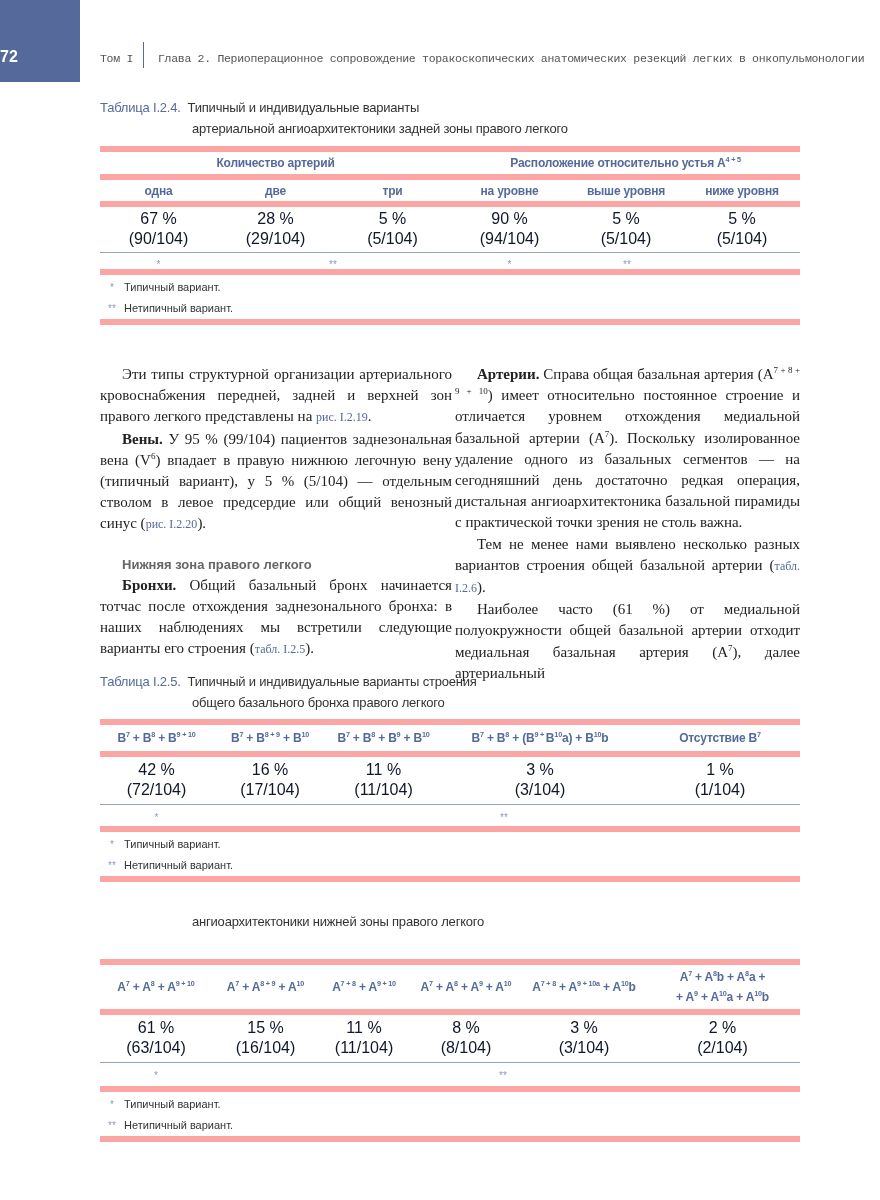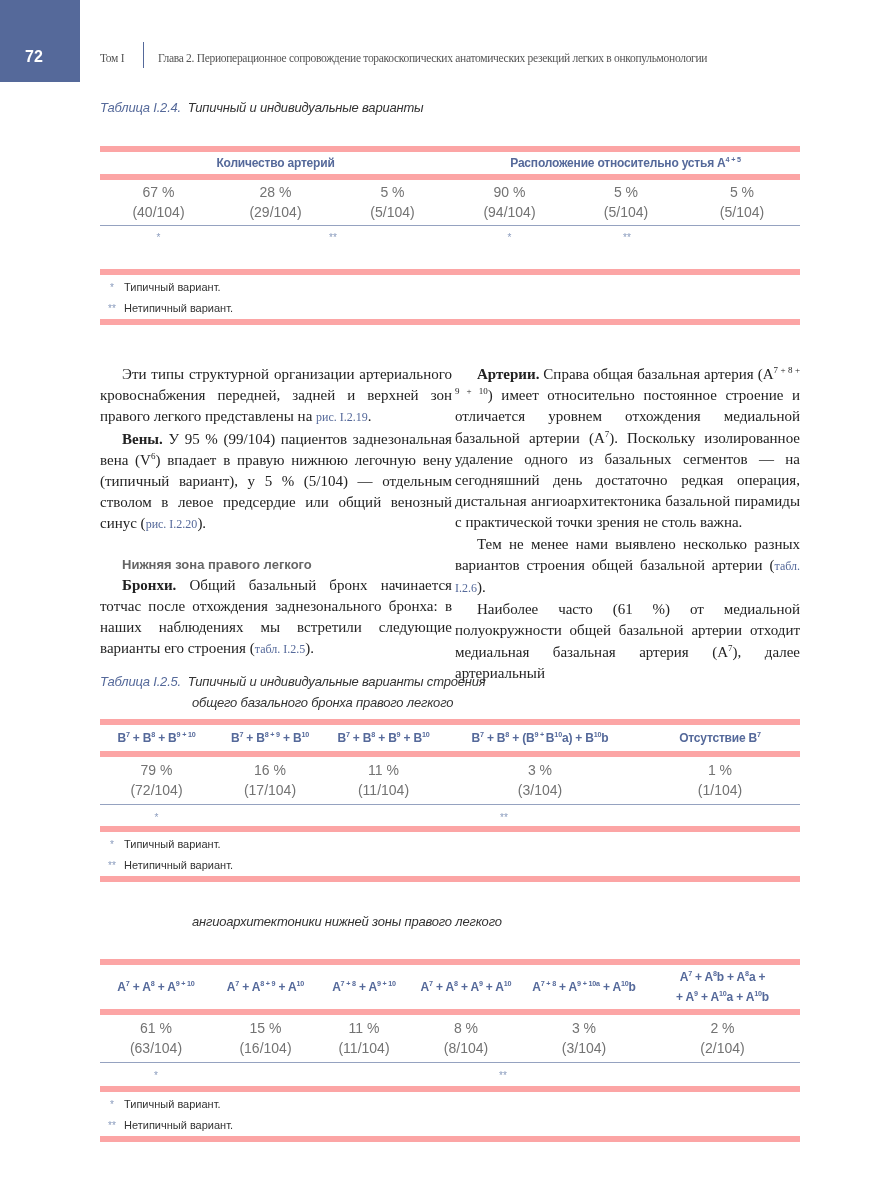--- a/index.html
+++ b/index.html
@@ -1,31 +1,31 @@
 <!DOCTYPE html>
 <html><head>
 <meta charset="utf-8">
 <style>
   html, body { margin:0; padding:0; }
   body { width:880px; height:1200px; background:#ffffff; position:relative; overflow:hidden; font-family:"Liberation Sans", sans-serif; color:#222; }
   .page-tab { position:absolute; left:0; top:0; width:80px; height:82px; background:#55699a; }
-  .page-num { position:absolute; left:0; top:48px; width:68px; text-align:center; color:#fff; font-weight:bold; font-size:16px; font-family:"Liberation Sans", sans-serif; }
-  .running-head { position:absolute; left:100px; top:52px; font-size:11.5px; color:#555; font-family:Liberation Serif, serif; letter-spacing:-0.3px; white-space:nowrap; }
+  .page-num { position:absolute; left:0; top:48px; width:68px; text-align:left; color:#fff; font-weight:bold; font-size:16px; font-family:"Liberation Sans", sans-serif; }
+  .running-head { position:absolute; left:100px; top:52px; font-size:11.5px; color:#555; font-family:Liberation Mono, monospace; letter-spacing:-0.3px; white-space:nowrap; }
   .running-head .vol { display:inline-block; width:40px; }
   .running-head .sep { position:absolute; left:43px; top:-10px; width:1px; height:26px; background:#55699a; }
   .running-head .chap { position:absolute; left:58px; top:0; }
 
-  .caption { position:absolute; left:100px; font-size:13px; color:#333; line-height:21px; letter-spacing:-0.2px;font-style:italic; }
+  .caption { position:absolute; left:100px; font-size:13px; color:#333; line-height:21px; letter-spacing:-0.2px; }
   .caption .lbl { color:#55699a; }
   .caption .line2 { padding-left:92px; }
 
   table.dt { position:absolute; left:100px; width:700px; border-collapse:collapse; font-family:"Liberation Sans", sans-serif; }
   table.dt td, table.dt th { text-align:center; padding:0; }
   table.dt .hdr { color:#55699a; font-weight:bold; font-size:12px; letter-spacing:-0.2px; }
-  table.dt .val { color:#737373; font-size:14px; line-height:20px; }
+  table.dt .val { color:#0f172a; font-size:16px; line-height:20px; }
   table.dt .star { color:#8a9bbd; font-size:10px; height:24px; text-align:left; }
   .rule { border-top:6px solid #fca5a5; }
   .rule-thin { border-top:1.5px solid #95a2c0; }
 
   .fn { position:absolute; left:100px; width:700px; font-size:11px; color:#333; }
   .fn .row { height:21px; line-height:21px; }
   .fn .mark { color:#8a9bbd; display:inline-block; width:24px; text-align:center; font-size:10px; }
 
   .col { position:absolute; width:352px; font-family:"Liberation Serif", serif; font-size:15px; line-height:21.2px; color:#222; text-align:justify; }
   .col p { margin:0; text-indent:22px; }
@@ -40,39 +40,48 @@
 <div class="page-tab"></div>
 <div class="page-num">72</div>
 <div class="running-head">
   <span class="vol">Том I</span>
   <span class="sep"></span>
   <span class="chap">Глава 2.  Периоперационное сопровождение торакоскопических анатомических резекций легких в онкопульмонологии</span>
 </div>
 
 <div class="caption" style="top:97px;">
   <div><span class="lbl">Таблица I.2.4.</span>&nbsp; <span>Типичный и индивидуальные варианты</span></div>
+  <div class="line2">артериальной ангиоархитектоники задней зоны правого легкого</div>
 </div>
 <table class="dt" style="top:146px;">
   <colgroup>
       <col style="width:117px">
       <col style="width:117px">
       <col style="width:117px">
       <col style="width:117px">
       <col style="width:116px">
       <col style="width:116px">
     </colgroup>
   <tbody>
       <tr class="rule" style="height:28px;">
     <td colspan="3" class="hdr">Количество артерий</td>
     <td colspan="3" class="hdr"><span>Расположение относительно устья A</span><sup>4 + 5</sup></td>
   </tr>
+  <tr class="rule" style="height:27px;">
+    <td class="hdr">одна</td>
+    <td class="hdr">две</td>
+    <td class="hdr">три</td>
+    <td class="hdr">на уровне</td>
+    <td class="hdr">выше уровня</td>
+    <td class="hdr">ниже уровня</td>
+  </tr>
   <tr class="rule" style="height:48px;">
     <td class="val">
           <div>67 %</div>
-          <div>(40/104)</div>
+          <div>(90/104)</div>
         </td>
     <td class="val">
           <div>28 %</div>
           <div>(29/104)</div>
         </td>
     <td class="val">
           <div>5 %</div>
           <div>(5/104)</div>
         </td>
     <td class="val">
@@ -130,21 +139,21 @@
   <tbody>
       <tr class="rule" style="height:32px;">
     <td class="hdr">B<sup>7</sup> + B<sup>8</sup> + B<sup>9 + 10</sup></td>
     <td class="hdr">B<sup>7</sup> + B<sup>8 + 9</sup> + B<sup>10</sup></td>
     <td class="hdr">B<sup>7</sup> + B<sup>8</sup> + B<sup>9</sup> + B<sup>10</sup></td>
     <td class="hdr">B<sup>7</sup> + B<sup>8</sup> + (B<sup>9 + </sup>B<sup>10</sup>a) + B<sup>10</sup>b</td>
     <td class="hdr">Отсутствие B<sup>7</sup></td>
   </tr>
   <tr class="rule" style="height:50px;">
     <td class="val">
-          <div>79 %</div>
+          <div>42 %</div>
           <div>(72/104)</div>
         </td>
     <td class="val">
           <div>16 %</div>
           <div>(17/104)</div>
         </td>
     <td class="val">
           <div>11 %</div>
           <div>(11/104)</div>
         </td>

